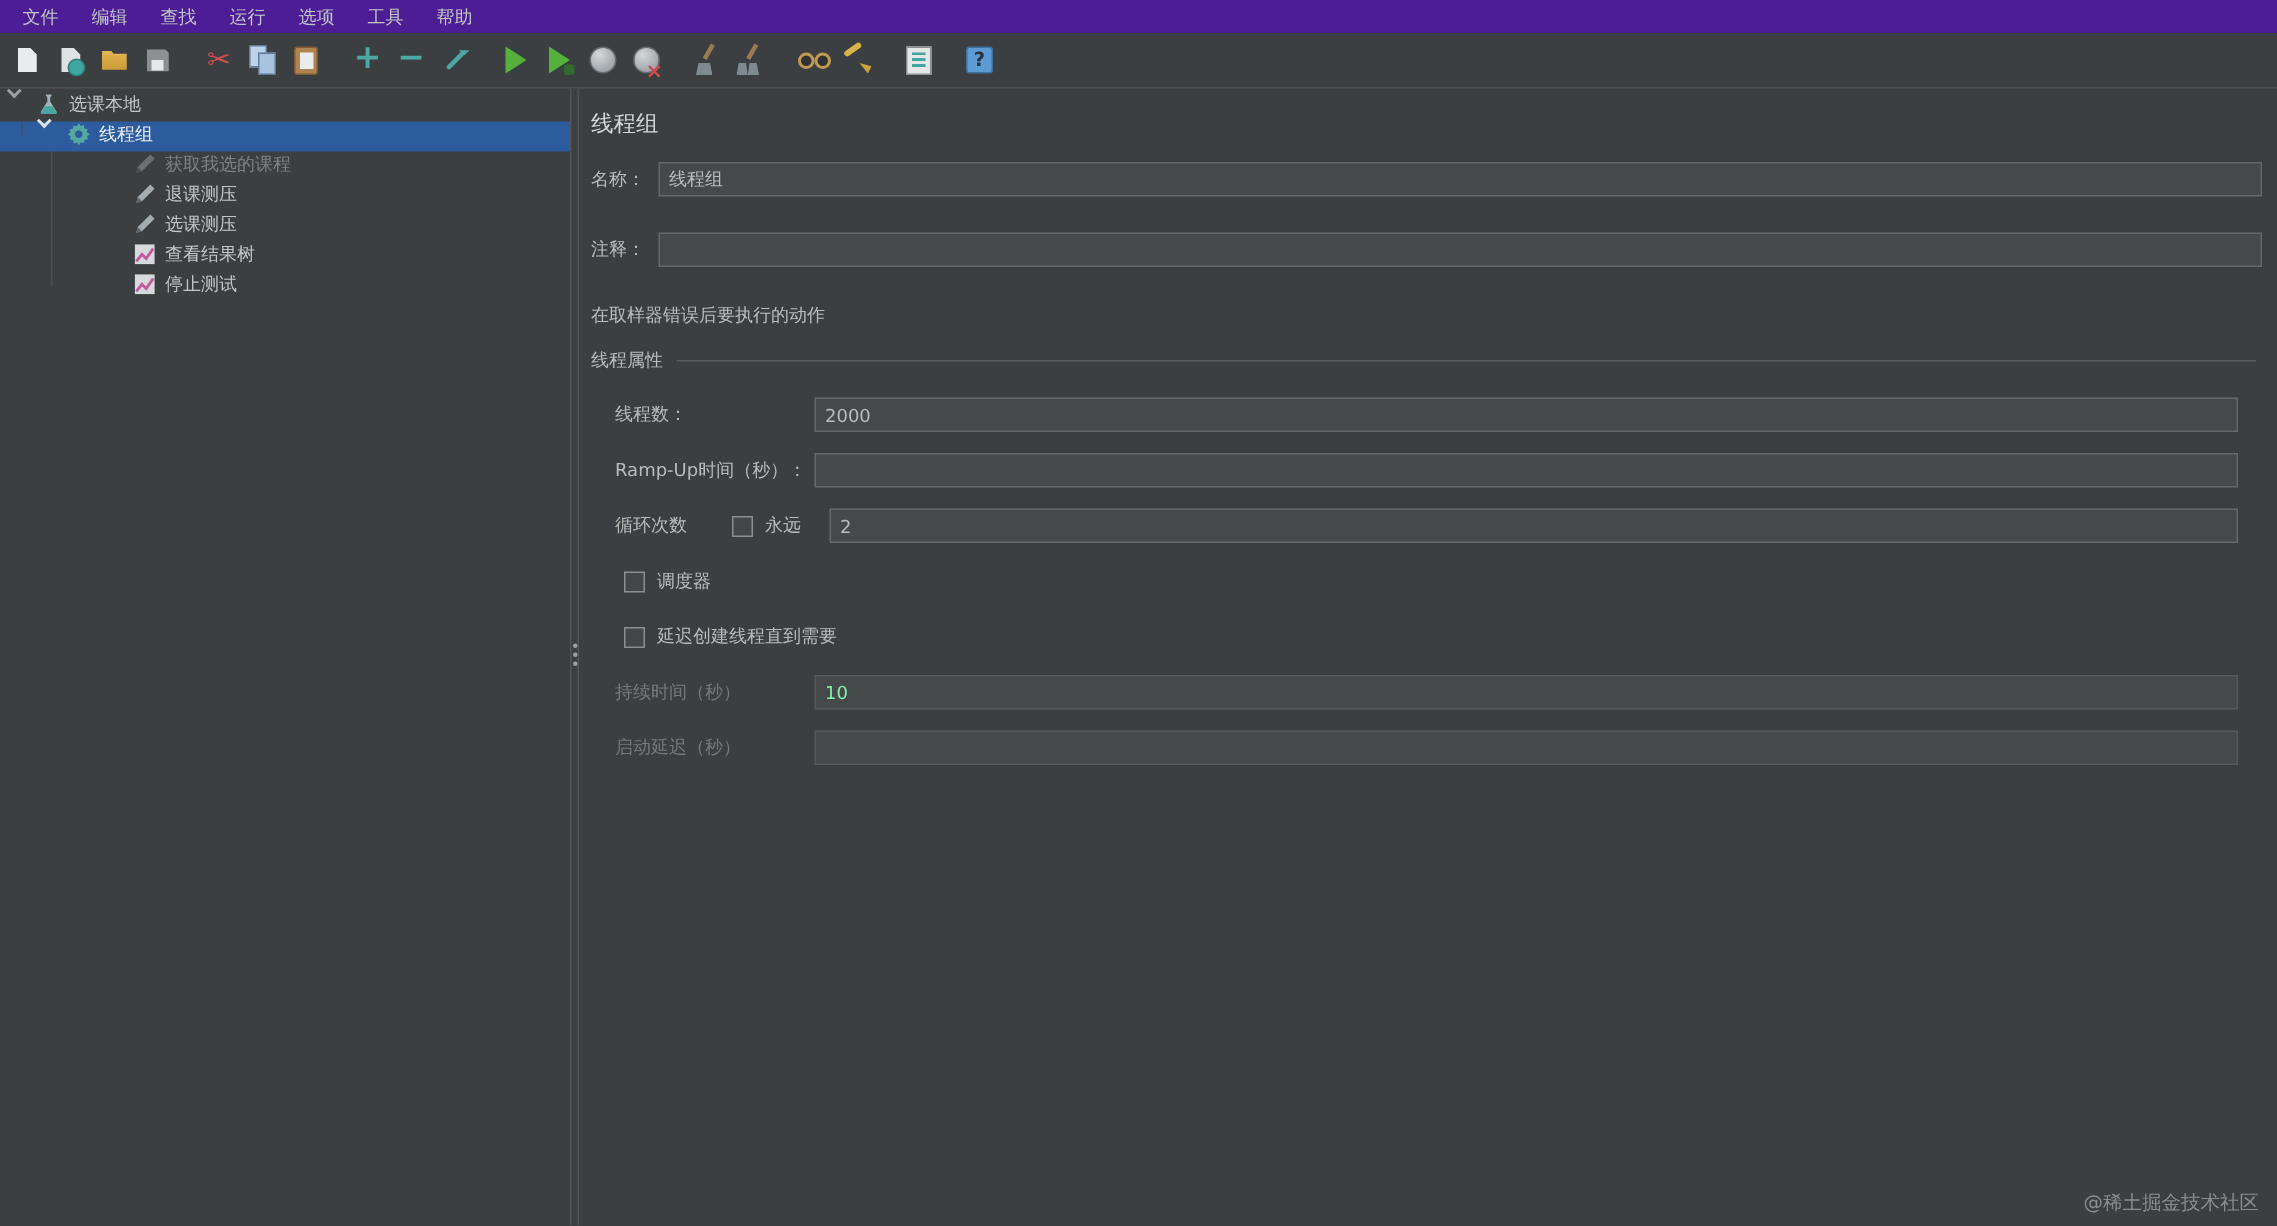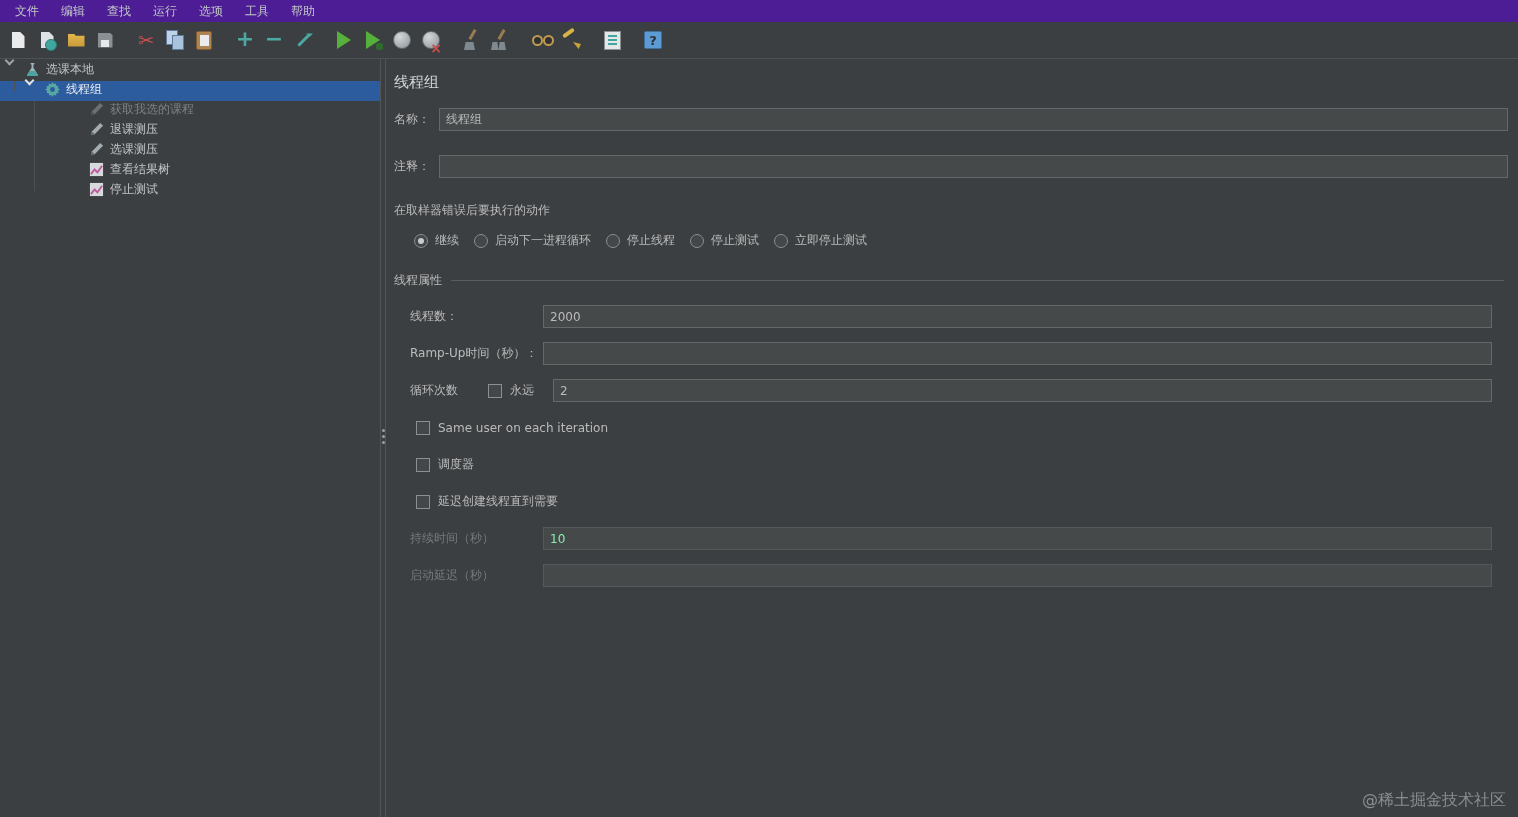--- a/index.html
+++ b/index.html
@@ -85,21 +85,21 @@
   .prow{display:flex;align-items:center;margin:0 16px 14px 16px;}
   .plabel{width:133px;flex:none;}
   .plabel.loop-label{width:78px;}
   .checkbox{width:14px;height:14px;border:1px solid #8A8F93;background:#43474A;flex:none;margin-right:8px;}
   .cblabel{margin-right:10px;}
   .cblabel.loop-cblabel{width:33px;flex:none;}
   .cbrow{margin-left:22px;height:23px;}
   .prow.disabled .plabel{color:#75797C;}
   .prow.disabled .tinput{color:#86efac;border-color:#55595B;}
 
-  .watermark{position:absolute;right:12px;bottom:6px;font-size:16px;color:#9CA0A3;opacity:.8;}
+  .watermark{position:absolute;right:12px;bottom:6px;font-size:13px;color:#9CA0A3;opacity:.8;}
 </style>
 </head>
 <body>
 
 <div class="app" data-name="jmeter-window">
 
   <div class="menubar" data-name="menu-bar">
     <span class="menu-item" data-name="menu-file">文件</span>
     <span class="menu-item" data-name="menu-edit">编辑</span>
     <span class="menu-item" data-name="menu-search">查找</span>
@@ -239,42 +239,20 @@
         <input class="tinput" data-name="name-input" value="线程组" style="">
       </div>
 
       <div class="frow" data-name="comment-row">
         <label class="flabel" data-name="comment-label">注释：</label>
         <input class="tinput" data-name="comment-input" value="" style="">
       </div>
 
       <div class="section-label" data-name="error-action-label">在取样器错误后要执行的动作</div>
 
-      <div class="radio-row" data-name="error-action-radio-group">
-        <span class="radio selected" data-name="radio-continue">
-          <span class="rdot" data-name="radio-dot-icon"></span>
-          <span data-name="radio-label">继续</span>
-        </span>
-        <span class="radio" data-name="radio-start-next-loop">
-          <span class="rdot" data-name="radio-dot-icon"></span>
-          <span data-name="radio-label">启动下一进程循环</span>
-        </span>
-        <span class="radio" data-name="radio-stop-thread">
-          <span class="rdot" data-name="radio-dot-icon"></span>
-          <span data-name="radio-label">停止线程</span>
-        </span>
-        <span class="radio" data-name="radio-stop-test">
-          <span class="rdot" data-name="radio-dot-icon"></span>
-          <span data-name="radio-label">停止测试</span>
-        </span>
-        <span class="radio" data-name="radio-stop-test-now">
-          <span class="rdot" data-name="radio-dot-icon"></span>
-          <span data-name="radio-label">立即停止测试</span>
-        </span>
-      </div>
 
       <div class="tborder" data-name="thread-properties-header">
         <span class="ttext" data-name="thread-properties-label">线程属性</span>
         <div class="tline" data-name="section-divider"></div>
       </div>
 
       <div class="prow" data-name="threads-row">
         <label class="plabel" data-name="threads-label">线程数：</label>
         <input class="tinput" data-name="threads-input" value="2000" style="">
       </div>
@@ -284,24 +262,20 @@
         <input class="tinput" data-name="rampup-input" value="" style="">
       </div>
 
       <div class="prow" data-name="loop-count-row">
         <label class="plabel loop-label" data-name="loop-count-label">循环次数</label>
         <span class="checkbox" data-name="forever-checkbox"></span>
         <span class="cblabel loop-cblabel" data-name="forever-label">永远</span>
         <input class="tinput" data-name="loop-count-input" value="2" style="">
       </div>
 
-      <div class="prow cbrow" data-name="same-user-row">
-        <span class="checkbox" data-name="same-user-checkbox"></span>
-        <span class="cblabel" data-name="same-user-label">Same user on each iteration</span>
-      </div>
 
       <div class="prow cbrow" data-name="scheduler-row">
         <span class="checkbox" data-name="scheduler-checkbox"></span>
         <span class="cblabel" data-name="scheduler-label">调度器</span>
       </div>
 
       <div class="prow cbrow" data-name="delay-create-row">
         <span class="checkbox" data-name="delay-create-checkbox"></span>
         <span class="cblabel" data-name="delay-create-label">延迟创建线程直到需要</span>
       </div>

